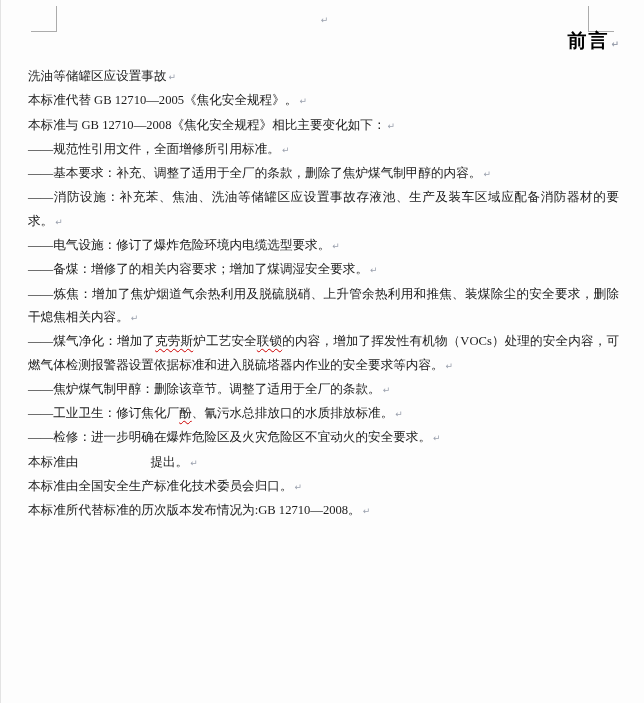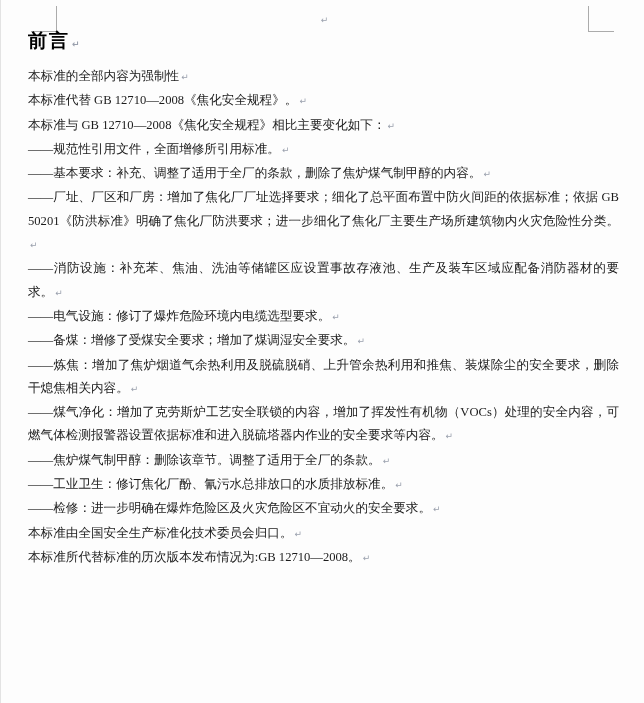--- a/index.html
+++ b/index.html
@@ -25,37 +25,38 @@
     width:591px;
     color:#1b1b1b;
   }
   .empty-line{
     text-align:center;
     height:20px;
     line-height:20px;
   }
   .doc-title{
     margin:0 0 8px 0;
-    text-align:left;
+    text-align:right;
     font-size:19px;
     font-weight:700;
     letter-spacing:2px;
     line-height:26px;
     color:#000;
   }
   .doc-title .pilcrow{letter-spacing:0;}
   .para{
     margin:0;
     font-size:12.6px;
     line-height:23.3px;
     text-align:justify;
     text-justify:inter-ideograph;
     word-break:break-all;
   }
   .wavy-red{
+    text-decoration:underline;
     text-decoration-style:wavy;
     text-decoration-color:var(--spell,#cc0000);
     text-decoration-thickness:1px;
     text-underline-offset:3px;
   }
   .wavy-blue{
     text-decoration-style:wavy;
     text-decoration-color:var(--grammar,#2a4fd0);
     text-decoration-thickness:1px;
     text-underline-offset:3px;
@@ -76,31 +77,31 @@
   <div class="corner corner-right"></div>
 
   <div class="content">
     <div class="empty-line">
       <span class="pilcrow">↵</span>
     </div>
     <h1 class="doc-title">
       <span>前言</span><span class="pilcrow">↵</span>
     </h1>
     <div id="doc-body">
-        <p class="para"><span>本标准的全部内容为强制性</span><span class="pilcrow">↵</span></p>
-        <p class="para"><span>本标准代替 GB 12710—2008《焦化安全规程》。</span><span class="pilcrow">↵</span></p>
+        <p class="para"><span>洗油等储罐区应设置事故</span><span class="pilcrow">↵</span></p>
+        <p class="para"><span>本标准代替 GB 12710—2005《焦化安全规程》。</span><span class="pilcrow">↵</span></p>
         <p class="para"><span>本标准与 GB 12710—2008《焦化安全规程》相比主要变化如下：</span><span class="pilcrow">↵</span></p>
         <p class="para"><span>——规范性引用文件，全面增修所引用标准。</span><span class="pilcrow">↵</span></p>
         <p class="para"><span>——基本要求：补充、调整了适用于全厂的条款，删除了焦炉煤气制甲醇的内容。</span><span class="pilcrow">↵</span></p>
-        <p class="para"><span>——厂址、厂区和厂房：增加了焦化厂厂址选择要求；细化了总平面布置中防火间距的依据标准；依据 GB 50201《防洪标准》明确了焦化厂防洪要求；进一步细化了焦化厂主要生产场所建筑物内火灾危险性分类。</span><span class="pilcrow">↵</span></p>
         <p class="para"><span>——消防设施：补充苯、焦油、洗油等储罐区应设置事故</span><span class="wavy-blue">存液池</span><span>、生产及装车区域应配备消防器材的要求。</span><span class="pilcrow">↵</span></p>
         <p class="para"><span>——电气设施：修订了爆炸危险环境内电缆选型要求。</span><span class="pilcrow">↵</span></p>
-        <p class="para"><span>——备煤：增修了</span><span class="wavy-blue">受煤安全</span><span>要求；增加了</span><span class="wavy-blue">煤调湿安全</span><span>要求。</span><span class="pilcrow">↵</span></p>
+        <p class="para"><span>——备煤：增修了</span><span class="wavy-blue">的相关内容</span><span>要求；增加了</span><span class="wavy-blue">煤调湿安全</span><span>要求。</span><span class="pilcrow">↵</span></p>
         <p class="para"><span>——炼焦：增加了焦炉烟道气余热利用及脱硫脱硝、上升管余热利用和推焦、装煤除尘的安全要求，删除干熄</span><span class="wavy-blue">焦相关</span><span>内容。</span><span class="pilcrow">↵</span></p>
         <p class="para"><span>——煤气净化：增加了</span><span class="wavy-red">克劳斯</span><span>炉工艺安全</span><span class="wavy-red">联锁</span><span>的内容，增加了挥发性有机物（VOCs）处理的安全内容，可燃气体检测报警器设置依据标准和进入脱硫塔器内作业的安全要求等内容。</span><span class="pilcrow">↵</span></p>
         <p class="para"><span>——焦炉煤气制甲醇：删除该章节。调整了适用于全厂的条款。</span><span class="pilcrow">↵</span></p>
         <p class="para"><span>——工业卫生：修订焦化厂</span><span class="wavy-red">酚</span><span>、氰污水总排放口的水质排放标准。</span><span class="pilcrow">↵</span></p>
         <p class="para"><span>——检修：进一步明确在爆炸危险区及火灾危险区不宜动火的安全要求。</span><span class="pilcrow">↵</span></p>
+        <p class="para"><span>本标准由</span><span class="gap" style="width: 72px;">&nbsp;</span><span>提出。</span><span class="pilcrow">↵</span></p>
         <p class="para"><span>本标准由全国安全生产标准化技术委员会归口。</span><span class="pilcrow">↵</span></p>
         <p class="para"><span>本标准所代替标准的历次版本发布情况为:GB 12710—2008。</span><span class="pilcrow">↵</span></p>
       </div>
   </div>
 </div>
 
 </body></html>

